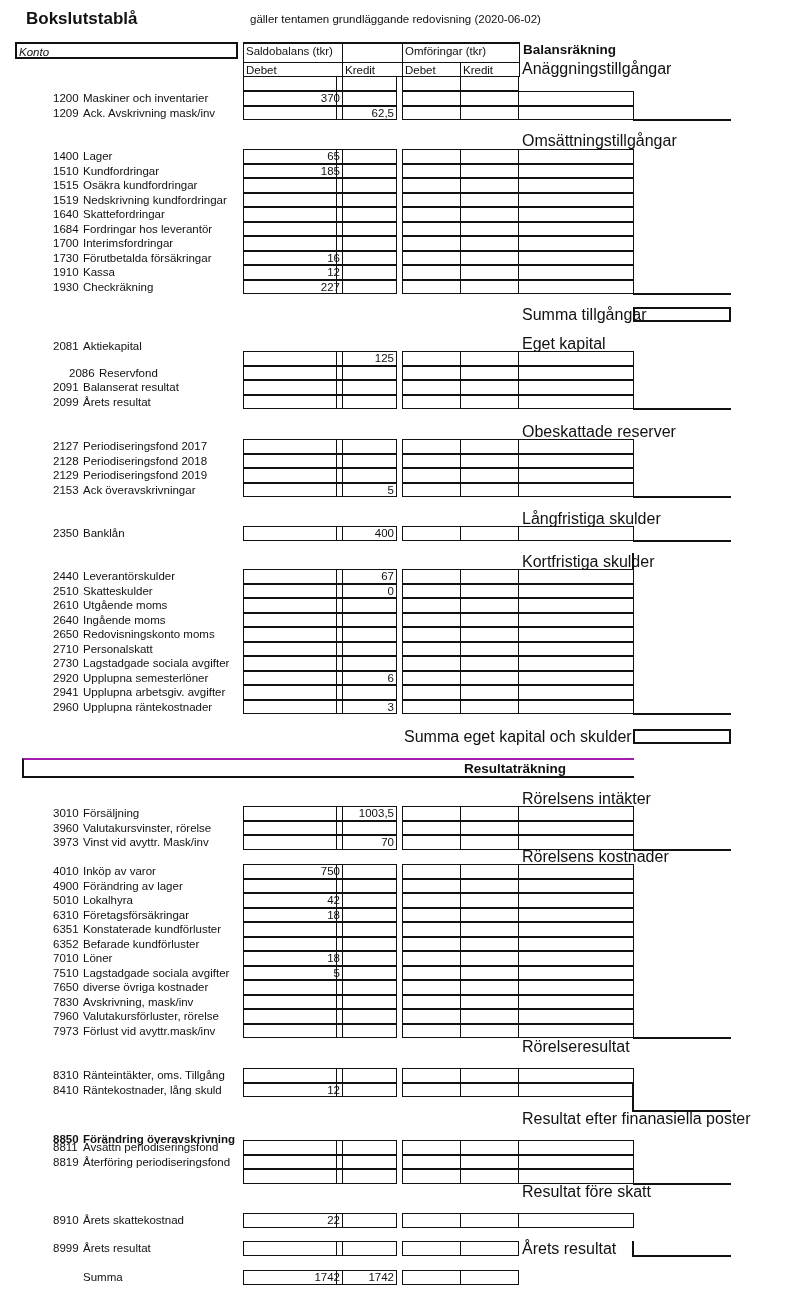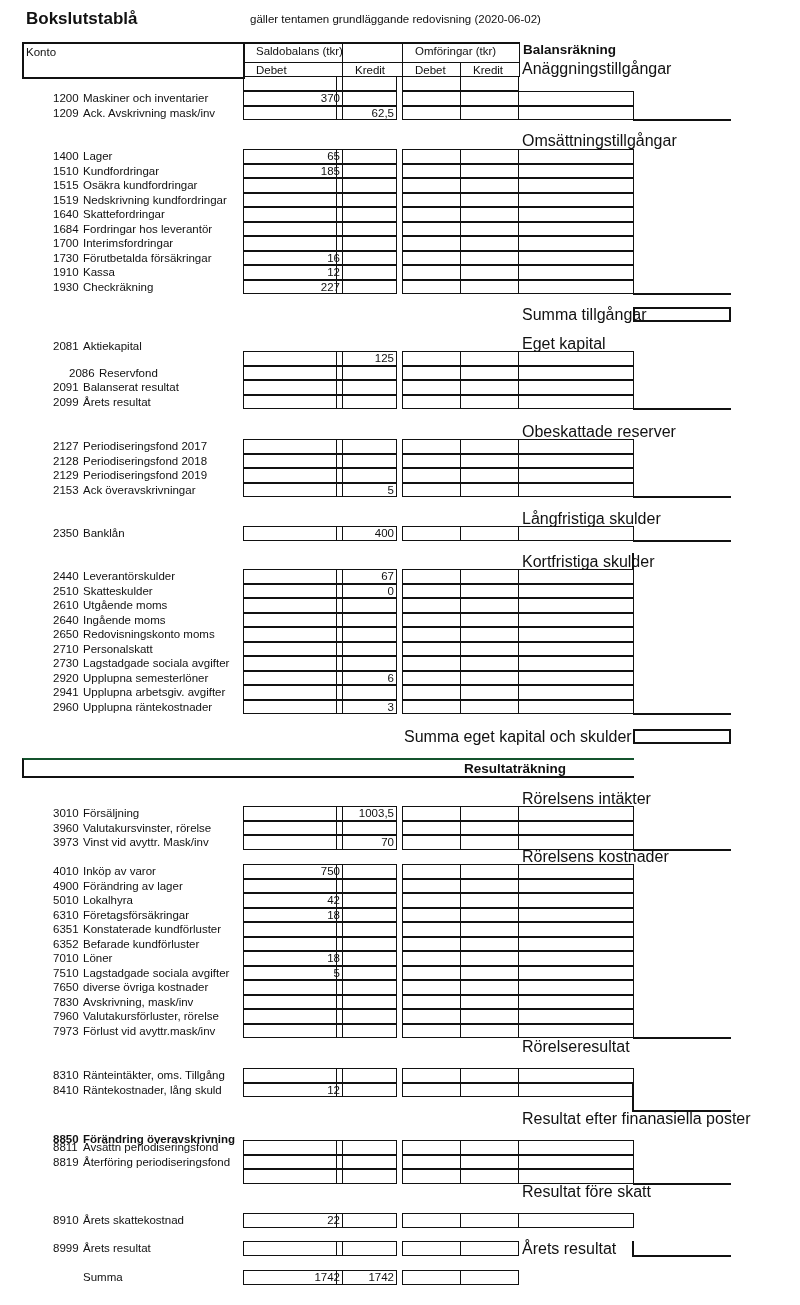--- a/index.html
+++ b/index.html
@@ -2,21 +2,21 @@
 <html><head>
 <meta charset="utf-8">
 <style>
   html, body { margin:0; padding:0; background:#fff; }
   body { width:800px; height:1305px; position:relative; overflow:hidden;
          font-family:"Liberation Sans", sans-serif; color:#111; font-size:11.5px; }
   .abs { position:absolute; }
   .title { left:26px; top:9px; font-size:17px; font-weight:bold; }
   .subtitle { left:250px; top:13px; font-size:11.5px; }
   .box { position:absolute; border:2px solid #111; box-sizing:border-box; }
-  .hcell { position:absolute; box-sizing:border-box; border:1.5px solid #111; font-size:11.5px; padding:1px 12px; line-height:12px; white-space:nowrap; overflow:hidden; }
+  .hcell { position:absolute; box-sizing:border-box; border:1.5px solid #111; font-size:11.5px; padding:1px 2px; line-height:12px; white-space:nowrap; overflow:hidden; }
   .lbl { position:absolute; white-space:nowrap; font-size:16px; line-height:14px; }
   .acct { position:absolute; left:53px; white-space:nowrap; line-height:14.5px; font-size:11.5px; }
   .acct .num { display:inline-block; width:30px; }
   .grid { position:absolute; left:243px; }
   .row { position:relative; height:14.5px; }
   .cell { position:absolute; top:0; height:14.5px; box-sizing:border-box; border:1.5px solid #111; border-top-width:1px; font-size:11.5px; line-height:12px; text-align:right; padding:0 2px; white-space:nowrap; }
   .c1 { left:0; width:100px; }
   .c2 { left:93px; width:61px; }
   .c3 { left:159px; width:59px; }
   .c4 { left:217px; width:59px; }
@@ -25,21 +25,21 @@
   .vline { position:absolute; width:0; border-left:2px solid #111; }
   .bold { font-weight:bold; }
   .sumbox { position:absolute; left:633px; width:98px; height:15px; border:2px solid #111; box-sizing:border-box; }
 </style>
 </head>
 <body>
 
 <div class="abs title">Bokslutstablå</div>
 <div class="abs subtitle">gäller tentamen grundläggande redovisning (2020-06-02)</div>
 
-<div class="box" style="left:22px;top:42px;width:223px;height:37px;">
+<div class="box" style="left:15px;top:42px;width:223px;height:17px;font-style:italic;">
   <span style="position:absolute;left:2px;top:2px;">Konto</span>
 </div>
 <div class="hcell" style="left:243px;top:42px;width:100px;height:21px;border-top-width:2px;"><span>Saldobalans (tkr)</span></div>
 <div class="hcell" style="left:342px;top:42px;width:61px;height:21px;border-top-width:2px;"></div>
 <div class="hcell" style="left:402px;top:42px;width:118px;height:21px;border-top-width:2px;"><span>Omföringar (tkr)</span></div>
 <div class="lbl bold" style="left:523px;top:43px;font-size:13.5px;">Balansräkning</div>
 
 <div class="hcell" style="left:243px;top:62px;width:100px;height:15px;">Debet</div>
 <div class="hcell" style="left:342px;top:62px;width:61px;height:15px;">Kredit</div>
 <div class="hcell" style="left:402px;top:62px;width:59px;height:15px;">Debet</div>
@@ -527,21 +527,21 @@
 <div class="lbl" style="left:522px;top:308px;">Summa tillgångar</div>
 <div class="sumbox" style="top:307px;"></div>
 <div class="lbl" style="left:522px;top:337px;">Eget kapital</div>
 <div class="lbl" style="left:522px;top:425px;">Obeskattade reserver</div>
 <div class="lbl" style="left:522px;top:512px;">Långfristiga skulder</div>
 <div class="lbl" style="left:522px;top:555px;">Kortfristiga skulder</div>
 <div class="vline" style="left:632px;top:553px;height:16px;"></div>
 <div class="lbl" style="left:404px;top:730px;">Summa eget kapital och skulder</div>
 <div class="sumbox" style="top:729px;"></div>
 
-<div class="abs" style="left:22px;top:758px;width:612px;height:20px;border-top:2px solid #14532d;border-bottom:2px solid #111;border-left:2px solid #111;box-sizing:border-box;">
+<div class="abs" style="left:22px;top:758px;width:612px;height:20px;border-top:2px solid #a21caf;border-bottom:2px solid #111;border-left:2px solid #111;box-sizing:border-box;">
   <span class="bold" style="position:absolute;left:440px;top:1px;font-size:13.5px;">Resultaträkning</span>
 </div>
 
 <div class="lbl" style="left:522px;top:792px;">Rörelsens intäkter</div>
 <div class="lbl" style="left:522px;top:850px;">Rörelsens kostnader</div>
 <div class="lbl" style="left:522px;top:1040px;">Rörelseresultat</div>
 <div class="lbl" style="left:522px;top:1112px;">Resultat efter finanasiella poster</div>
 <div class="vline" style="left:632px;top:1082px;height:29px;"></div>
 <div class="hline" style="left:632px;top:1110px;width:99px;"></div>
 <div class="lbl" style="left:522px;top:1185px;">Resultat före skatt</div>

